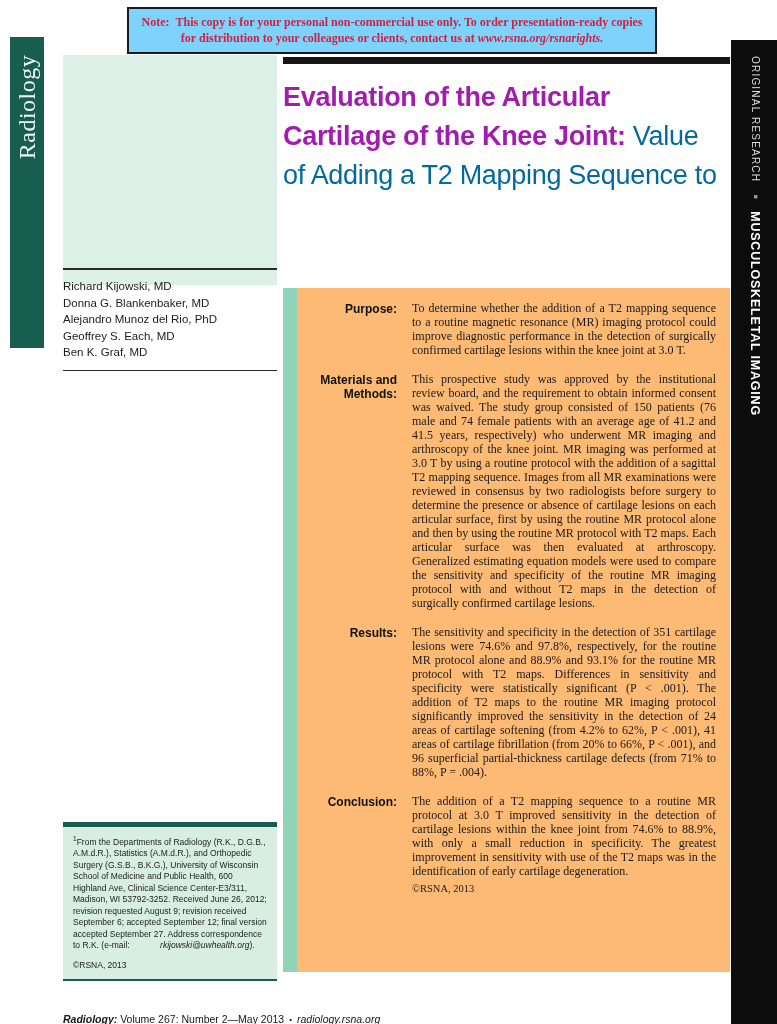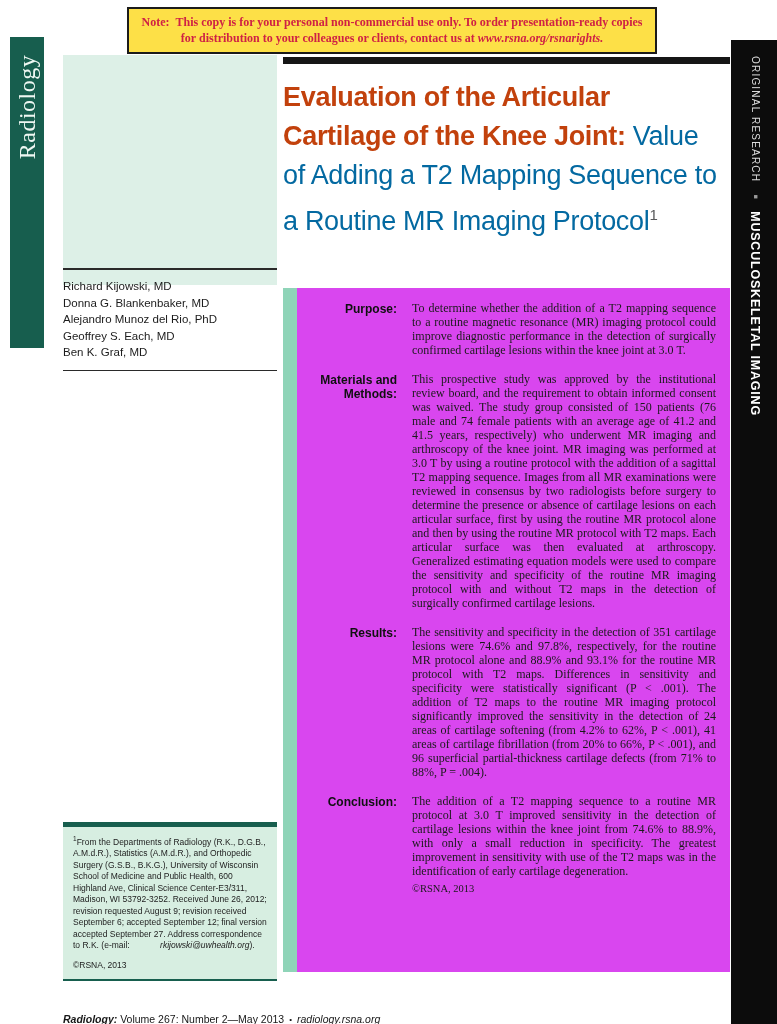--- a/index.html
+++ b/index.html
@@ -5,21 +5,21 @@
   * { margin:0; padding:0; box-sizing:border-box; }
   body { background:#e8e8e8; font-family:"Liberation Sans", sans-serif; }
   .page {
     position:relative; width:777px; height:1024px; margin:0 auto;
     background:#ffffff; overflow:hidden;
   }
 
   
   .note-box {
     position:absolute; left:127px; top:7px; width:530px;
-    border:2px solid #1b1b1b; background:#fde047;
+    border:2px solid #1b1b1b; background:#7dd3fc;
     padding:5px 12px 6px;
     font-family:"Liberation Serif", serif; font-weight:bold;
     font-size:12px; line-height:16px; color:#cf2145; text-align:center;
   }
   .note-box .url { font-style:italic; }
 
   
   .radiology-banner {
     position:absolute; left:10px; top:37px; width:34px; height:311px;
     background:#175e4e;
@@ -44,28 +44,28 @@
     padding:8px 0 9px;
     font-size:11.5px; line-height:16.5px; color:#1c1c1c;
   }
 
   
   .title-block { position:absolute; left:283px; top:57px; width:447px; }
   .title-rule { height:7px; background:#161616; margin-bottom:14px; }
   .article-title {
     font-size:27px; line-height:39px; letter-spacing:-0.3px; white-space:nowrap;
   }
-  .article-title .t-em { color:#c2410c; font-weight:bold; }
+  .article-title .t-em { color:#a21caf; font-weight:bold; }
   .article-title .t-rest { color:#0369a1; font-weight:normal; }
   .article-title sup { font-size:15px; color:#58595b; }
 
   
   .abstract-panel {
     position:absolute; left:283px; top:288px; width:447px; height:684px;
-    background:#d946ef; border-left:14px solid #8fd4b8;
+    background:#fdba74; border-left:14px solid #8fd4b8;
     padding:13px 14px 0 0; overflow:hidden;
   }
   .abs-row { display:flex; margin-bottom:15px; }
   .abs-label {
     width:100px; flex:0 0 100px; text-align:right;
     font-weight:bold; font-size:12px; line-height:14px; color:#101010;
     padding-top:1px;
   }
   .abs-text {
     flex:1; padding-left:15px;
@@ -137,21 +137,20 @@
     <div>Geoffrey S. Each, MD</div>
     <div>Ben K. Graf, MD</div>
   </div>
 
   <div class="title-block">
     <div class="title-rule"></div>
     <div class="article-title">
       <div><span class="t-em">Evaluation of the Articular</span></div>
       <div><span class="t-em">Cartilage of the Knee Joint:</span><span class="t-rest"> Value</span></div>
       <div><span class="t-rest">of Adding a T2 Mapping Sequence to</span></div>
-      <div><span class="t-rest">a Routine MR Imaging Protocol</span><sup>1</sup></div>
     </div>
   </div>
 
   <div class="abstract-panel">
 
     <div class="abs-row">
       <div class="abs-label">Purpose:</div>
       <div class="abs-text">To determine whether the addition of a T2 mapping sequence to a routine magnetic resonance (MR) imaging protocol could improve diagnostic performance in the detection of surgically confirmed cartilage lesions within the knee joint at 3.0 T.</div>
     </div>
 

